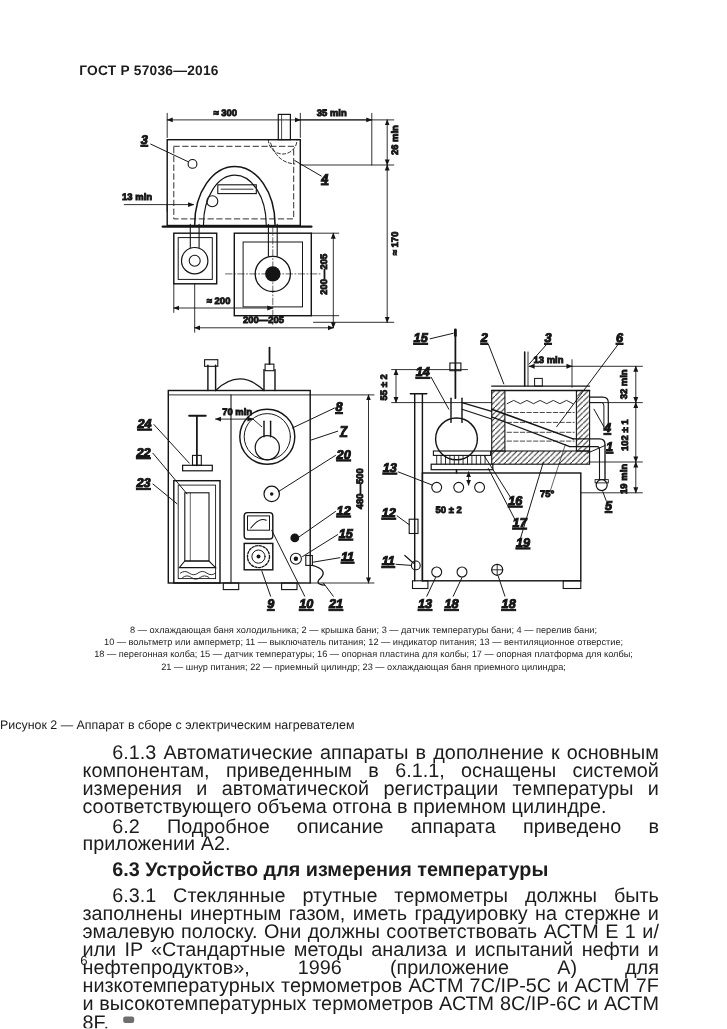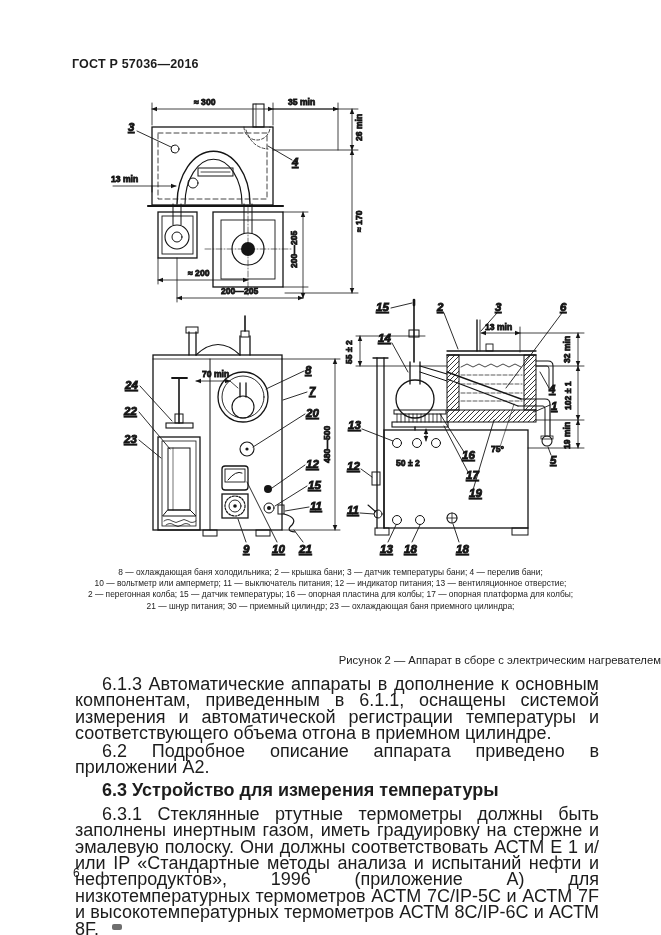--- a/index.html
+++ b/index.html
@@ -6,21 +6,21 @@
   .page{position:relative;width:661px;height:935px;background:#fff;
         font-family:"Liberation Sans",sans-serif;color:#1c1c1c;overflow:hidden;}
   .std-code{position:absolute;left:72px;top:57px;font-size:12.5px;font-weight:bold;letter-spacing:.2px;}
   .figure-svg{position:absolute;left:0;top:88px;}
   svg text{fill:#151515;}
   .plabel{font-family:"Liberation Sans",sans-serif;font-size:11.5px;font-weight:bold;font-style:italic;text-decoration:underline;}
   .dim{font-family:"Liberation Sans",sans-serif;font-size:8.6px;font-weight:bold;}
   .legend{position:absolute;left:40px;top:567px;width:581px;text-align:center;
           font-size:8.4px;line-height:11.2px;color:#222;}
   .legend div{white-space:nowrap;}
-  .caption{position:absolute;left:0;top:654px;width:661px;text-align:right;font-size:11.3px;}
+  .caption{position:absolute;left:0;top:654px;width:661px;text-align:left;font-size:11.3px;}
   .bodytext{position:absolute;left:75px;top:676px;width:524px;font-size:18px;line-height:16.4px;text-align:justify;}
   .bodytext p{margin:0;text-indent:27px;}
   .bodytext p.h{font-weight:bold;text-align:left;margin:7px 0 7px 0;}
   .bodytext p.gap{margin-top:1px;}
   .pagenum{position:absolute;left:73px;top:866px;font-size:12px;}
   .mark{position:absolute;left:112px;top:924px;width:10px;height:6px;background:#4a4a4a;border-radius:2px;opacity:.8;}
 </style>
 </head>
 <body>
 
@@ -337,22 +337,22 @@
       <text class="plabel" x="404" y="553">18</text>
       <line x1="412" y1="542" x2="420" y2="525"></line>
       <text class="plabel" x="456" y="553">18</text>
       <line x1="459" y1="542" x2="453" y2="524"></line>
     </g>
   </svg>
 
   <div class="legend">
     <div>8 — охлаждающая баня холодильника; 2 — крышка бани; 3 — датчик температуры бани; 4 — перелив бани;</div>
     <div>10 — вольтметр или амперметр; 11 — выключатель питания; 12 — индикатор питания; 13 — вентиляционное отверстие;</div>
-    <div>2 — перегонная колба; 15 — датчик температуры; 16 — опорная пластина для колбы; 17 — опорная платформа для колбы;</div>
-    <div>21 — шнур питания; 30 — приемный цилиндр; 23 — охлаждающая баня приемного цилиндра;</div>
+    <div>18 — перегонная колба; 15 — датчик температуры; 16 — опорная пластина для колбы; 17 — опорная платформа для колбы;</div>
+    <div>21 — шнур питания; 22 — приемный цилиндр; 23 — охлаждающая баня приемного цилиндра;</div>
   </div>
 
   <div class="caption">Рисунок 2 — Аппарат в сборе с электрическим нагревателем</div>
 
   <div class="bodytext">
     <p>6.1.3 Автоматические аппараты в дополнение к основным компонентам, приведенным в 6.1.1, оснащены системой измерения и автоматической регистрации температуры и соответствующего объема отгона в приемном цилиндре.</p>
     <p class="gap">6.2 Подробное описание аппарата приведено в приложении А2.</p>
     <p class="h">6.3 Устройство для измерения температуры</p>
     <p>6.3.1 Стеклянные ртутные термометры должны быть заполнены инертным газом, иметь градуировку на стержне и эмалевую полоску. Они должны соответствовать АСТМ Е 1 и/или IP «Стандартные методы анализа и испытаний нефти и нефтепродуктов», 1996 (приложение А) для низкотемпературных термометров АСТМ 7C/IP-5C и АСТМ 7F и высокотемпературных термометров АСТМ 8C/IP-6C и АСТМ 8F.</p>
   </div>

